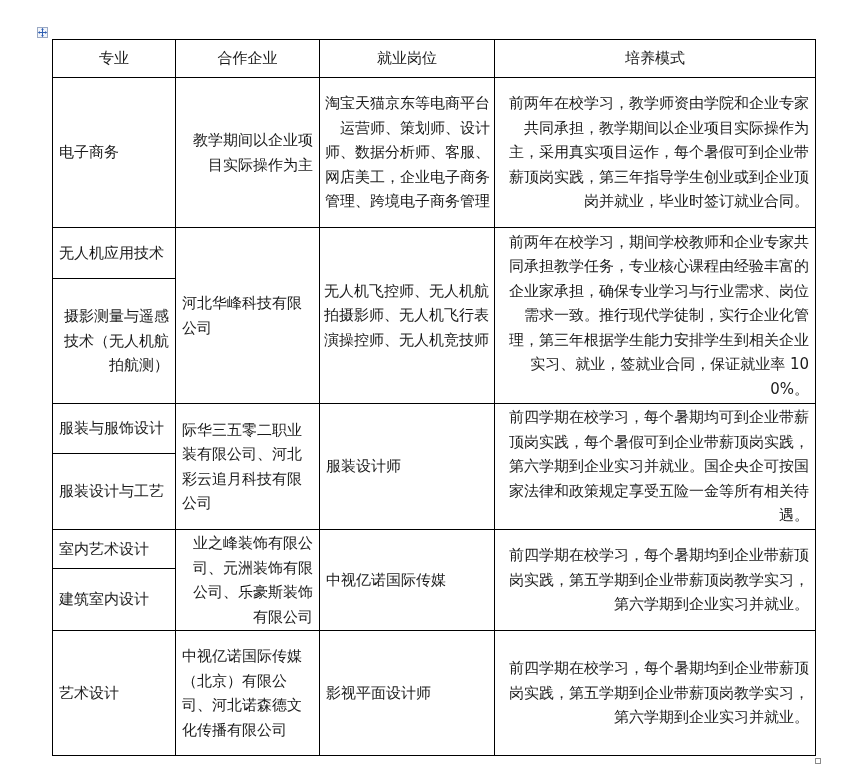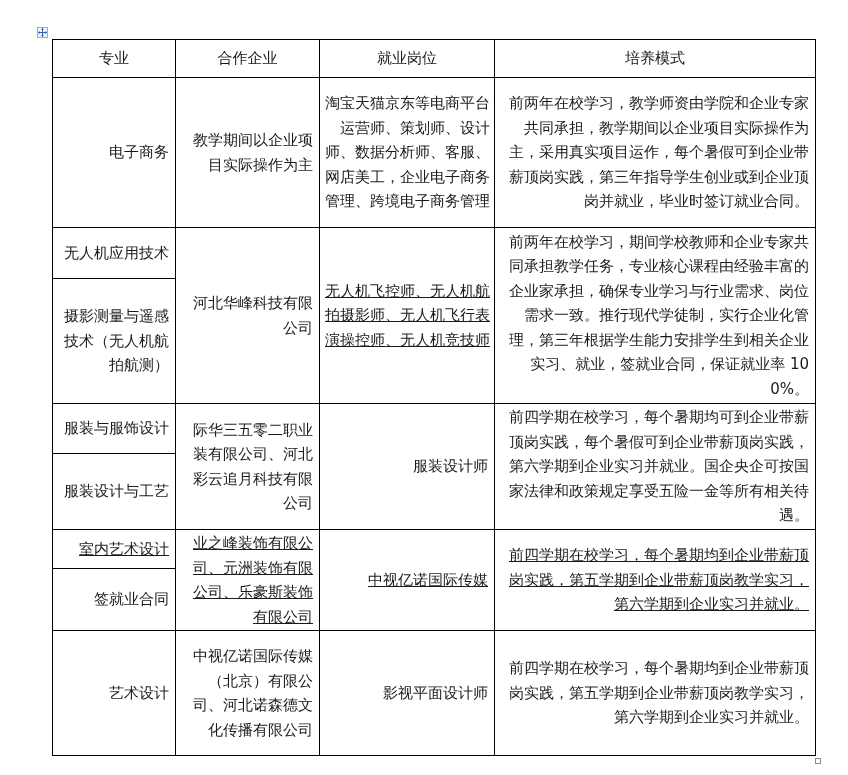--- a/index.html
+++ b/index.html
@@ -54,21 +54,21 @@
     table.doc-table td, table.doc-table th {
       border: 1.5px solid #000000;
       padding: 0 6px;
       vertical-align: middle;
       font-weight: normal;
       word-break: break-all;
     }
     table.doc-table th {
       height: 37px;
     }
-    .c { text-align: right; }
+    .c { text-align: left; }
     .l { text-align: right; }
     .pm { padding-left: 8px !important; padding-right: 6px !important; }
     .col1 { width: 123px; }
     .col2 { width: 144px; }
     .col3 { width: 175px; }
     .col4 { width: 321px; }
   </style>
 </head>
 <body>
 
@@ -105,45 +105,45 @@
     <tr style="height:150px;">
       <td class="c">电子商务</td>
       <td class="l">教学期间以企业项目实际操作为主</td>
       <td class="l" style="padding:0 4px;">淘宝天猫京东等电商平台运营师、策划师、设计师、数据分析师、客服、网店美工，企业电子商务管理、跨境电子商务管理</td>
       <td class="l pm">前两年在校学习，教学师资由学院和企业专家共同承担，教学期间以企业项目实际操作为主，采用真实项目运作，每个暑假可到企业带薪顶岗实践，第三年指导学生创业或到企业顶岗并就业，毕业时签订就业合同。</td>
     </tr>
 
     <tr style="height:51px;">
       <td class="c">无人机应用技术</td>
       <td class="c" rowspan="2">河北华峰科技有限公司</td>
-      <td class="c" rowspan="2" style="padding:0 4px;text-decoration:underline;">无人机飞控师、无人机航拍摄影师、无人机飞行表演操控师、无人机竞技师</td>
+      <td class="c" rowspan="2" style="padding:0 4px;">无人机飞控师、无人机航拍摄影师、无人机飞行表演操控师、无人机竞技师</td>
       <td class="l pm" rowspan="2">前两年在校学习，期间学校教师和企业专家共同承担教学任务，专业核心课程由经验丰富的企业家承担，确保专业学习与行业需求、岗位需求一致。推行现代学徒制，实行企业化管理，第三年根据学生能力安排学生到相关企业实习、就业，签就业合同，保证就业率 100%。</td>
     </tr>
     <tr style="height:125px;">
       <td class="l">摄影测量与遥感技术（无人机航拍航测）</td>
     </tr>
 
     <tr style="height:50px;">
       <td class="c">服装与服饰设计</td>
       <td class="c" rowspan="2">际华三五零二职业装有限公司、河北彩云追月科技有限公司</td>
       <td class="c" rowspan="2">服装设计师</td>
       <td class="l pm" rowspan="2">前四学期在校学习，每个暑期均可到企业带薪顶岗实践，每个暑假可到企业带薪顶岗实践，第六学期到企业实习并就业。国企央企可按国家法律和政策规定享受五险一金等所有相关待遇。</td>
     </tr>
     <tr style="height:76px;">
       <td class="c">服装设计与工艺</td>
     </tr>
 
-    <tr style="height:39px;text-decoration:underline;">
+    <tr style="height:39px;">
       <td class="c">室内艺术设计</td>
       <td class="l" rowspan="2">业之峰装饰有限公司、元洲装饰有限公司、乐豪斯装饰有限公司</td>
       <td class="c" rowspan="2">中视亿诺国际传媒</td>
       <td class="l pm" rowspan="2">前四学期在校学习，每个暑期均到企业带薪顶岗实践，第五学期到企业带薪顶岗教学实习，第六学期到企业实习并就业。</td>
     </tr>
     <tr style="height:62px;">
-      <td class="c">签就业合同</td>
+      <td class="c">建筑室内设计</td>
     </tr>
 
     <tr style="height:125px;">
       <td class="c">艺术设计</td>
       <td class="c">中视亿诺国际传媒（北京）有限公司、河北诺森德文化传播有限公司</td>
       <td class="c">影视平面设计师</td>
       <td class="l pm">前四学期在校学习，每个暑期均到企业带薪顶岗实践，第五学期到企业带薪顶岗教学实习，第六学期到企业实习并就业。</td>
     </tr>
   </tbody>
 </table>

